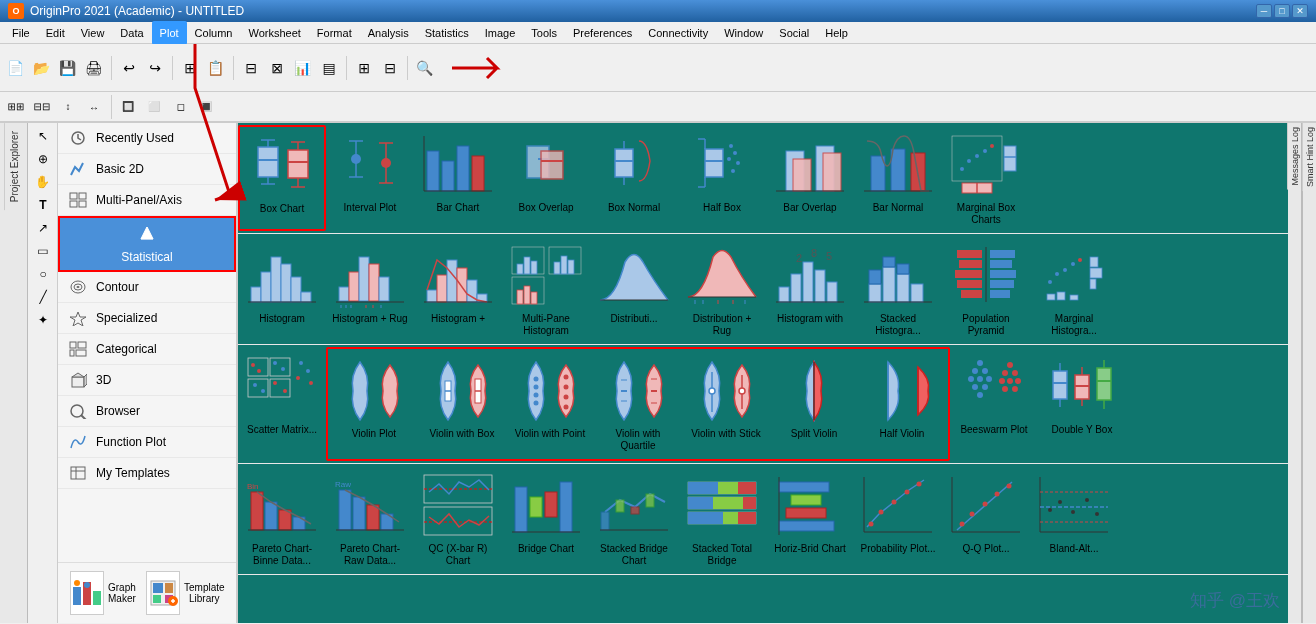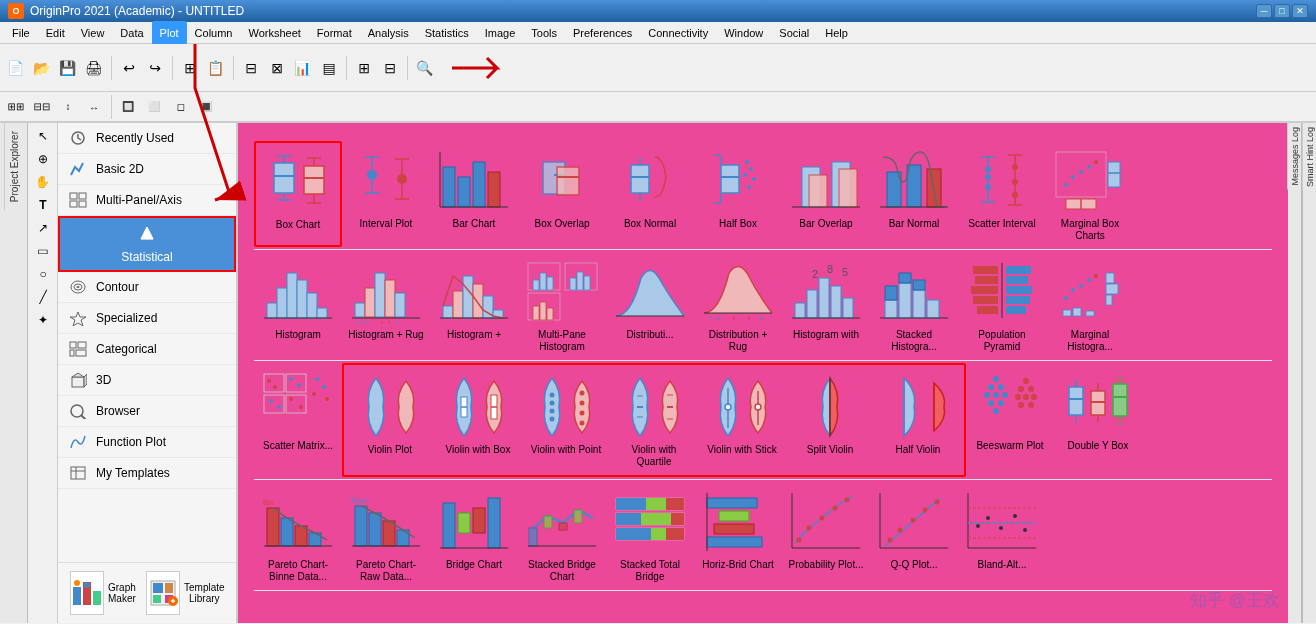--- a/index.html
+++ b/index.html
@@ -142,23 +142,23 @@
       display: flex;
       align-items: center;
       justify-content: center;
       font-size: 20px;
     }
     .bottom-icon-label { font-size: 10px; text-align: center; }
 
     
     .chart-grid-area {
       flex: 1;
-      background: #ec4899;
+      background: #0f766e;
       overflow-y: auto;
-      padding: 16px;
+      padding: 0;
     }
     .chart-item {
       display: flex;
       flex-direction: column;
       align-items: center;
       width: 88px;
       cursor: pointer;
       padding: 4px;
       border: 1px solid transparent;
       border-radius: 2px;
@@ -612,39 +612,20 @@
               <rect x="12" y="25" width="14" height="35" fill="#4488cc" stroke="#2266aa"></rect>
               <rect x="32" y="18" width="14" height="42" fill="#4488cc" stroke="#2266aa"></rect>
               <rect x="52" y="22" width="14" height="38" fill="#cc4444" stroke="#aa2222"></rect>
               <path d="M8,10 Q20,10 22,22 Q25,35 28,35 Q32,35 34,18 Q38,5 45,5 Q52,5 55,22 Q58,38 62,60 Q65,60 70,60" fill="none" stroke="#666" stroke-width="1.5"></path>
               <line x1="5" y1="60" x2="73" y2="60" stroke="#333" stroke-width="1"></line>
             </svg>
           </div>
           <span class="chart-label">Bar Normal</span>
         </div>
 
-        <div class="chart-item">
-          <div class="chart-thumb">
-            <svg width="78" height="68" viewBox="0 0 78 68">
-              <line x1="25" y1="10" x2="25" y2="55" stroke="#4488cc" stroke-width="1.5"></line>
-              <line x1="18" y1="10" x2="32" y2="10" stroke="#4488cc" stroke-width="1.5"></line>
-              <line x1="18" y1="55" x2="32" y2="55" stroke="#4488cc" stroke-width="1.5"></line>
-              <circle cx="25" cy="22" r="3" fill="#4488cc"></circle>
-              <circle cx="25" cy="30" r="3" fill="#4488cc"></circle>
-              <circle cx="25" cy="40" r="3" fill="#4488cc"></circle>
-              <line x1="52" y1="8" x2="52" y2="58" stroke="#cc4444" stroke-width="1.5"></line>
-              <line x1="45" y1="8" x2="59" y2="8" stroke="#cc4444" stroke-width="1.5"></line>
-              <line x1="45" y1="58" x2="59" y2="58" stroke="#cc4444" stroke-width="1.5"></line>
-              <circle cx="52" cy="20" r="3" fill="#cc4444"></circle>
-              <circle cx="52" cy="35" r="3" fill="#cc4444"></circle>
-              <circle cx="52" cy="48" r="3" fill="#cc4444"></circle>
-            </svg>
-          </div>
-          <span class="chart-label">Scatter Interval</span>
-        </div>
 
         <div class="chart-item">
           <div class="chart-thumb">
             <svg width="78" height="68" viewBox="0 0 78 68">
 
               <rect x="5" y="5" width="50" height="45" fill="none" stroke="#ccc" stroke-width="0.5"></rect>
               <circle cx="15" cy="38" r="2" fill="#4488cc"></circle>
               <circle cx="22" cy="30" r="2" fill="#4488cc"></circle>
               <circle cx="30" cy="25" r="2" fill="#4488cc"></circle>
               <circle cx="38" cy="20" r="2" fill="#4488cc"></circle>
@@ -1038,20 +1019,35 @@
               <rect x="36" y="33" width="12" height="25" fill="#cc4444" stroke="#aa2222"></rect>
               <rect x="50" y="42" width="12" height="16" fill="#4488cc" stroke="#2266aa"></rect>
               <path d="M14,18 L28,25 L42,33 L56,42 L68,50" fill="none" stroke="#666" stroke-width="1.5"></path>
               <line x1="5" y1="58" x2="73" y2="58" stroke="#333" stroke-width="1"></line>
               <text x="4" y="15" font-size="8" fill="#4488cc">Raw</text>
             </svg>
           </div>
           <span class="chart-label">Pareto Chart-Raw Data...</span>
         </div>
 
+        <div class="chart-item">
+          <div class="chart-thumb">
+            <svg width="78" height="68" viewBox="0 0 78 68">
+
+              <rect x="5" y="3" width="68" height="28" fill="none" stroke="#ccc" stroke-width="0.8"></rect>
+              <line x1="5" y1="17" x2="73" y2="17" stroke="red" stroke-width="1" stroke-dasharray="3,2"></line>
+              <polyline points="10,20 20,12 30,22 40,10 50,15 60,8 70,18" fill="none" stroke="#4488cc" stroke-width="1.5"></polyline>
+
+              <rect x="5" y="35" width="68" height="28" fill="none" stroke="#ccc" stroke-width="0.8"></rect>
+              <line x1="5" y1="50" x2="73" y2="50" stroke="red" stroke-width="1" stroke-dasharray="3,2"></line>
+              <polyline points="10,45 20,52 30,42 40,55 50,48 60,53 70,44" fill="none" stroke="#cc4444" stroke-width="1.5"></polyline>
+            </svg>
+          </div>
+          <span class="chart-label">QC (X-bar R) Chart</span>
+        </div>
 
         <div class="chart-item">
           <div class="chart-thumb">
             <svg width="78" height="68" viewBox="0 0 78 68">
               <rect x="8" y="15" width="12" height="45" fill="#4488cc" stroke="#2266aa"></rect>
 
               <rect x="23" y="25" width="12" height="20" fill="#88cc44" stroke="#44aa22"></rect>
               <rect x="38" y="20" width="12" height="25" fill="#cc4444" stroke="#aa2222"></rect>
               <rect x="53" y="10" width="12" height="50" fill="#4488cc" stroke="#2266aa"></rect>
               <line x1="5" y1="60" x2="73" y2="60" stroke="#333" stroke-width="1"></line>

